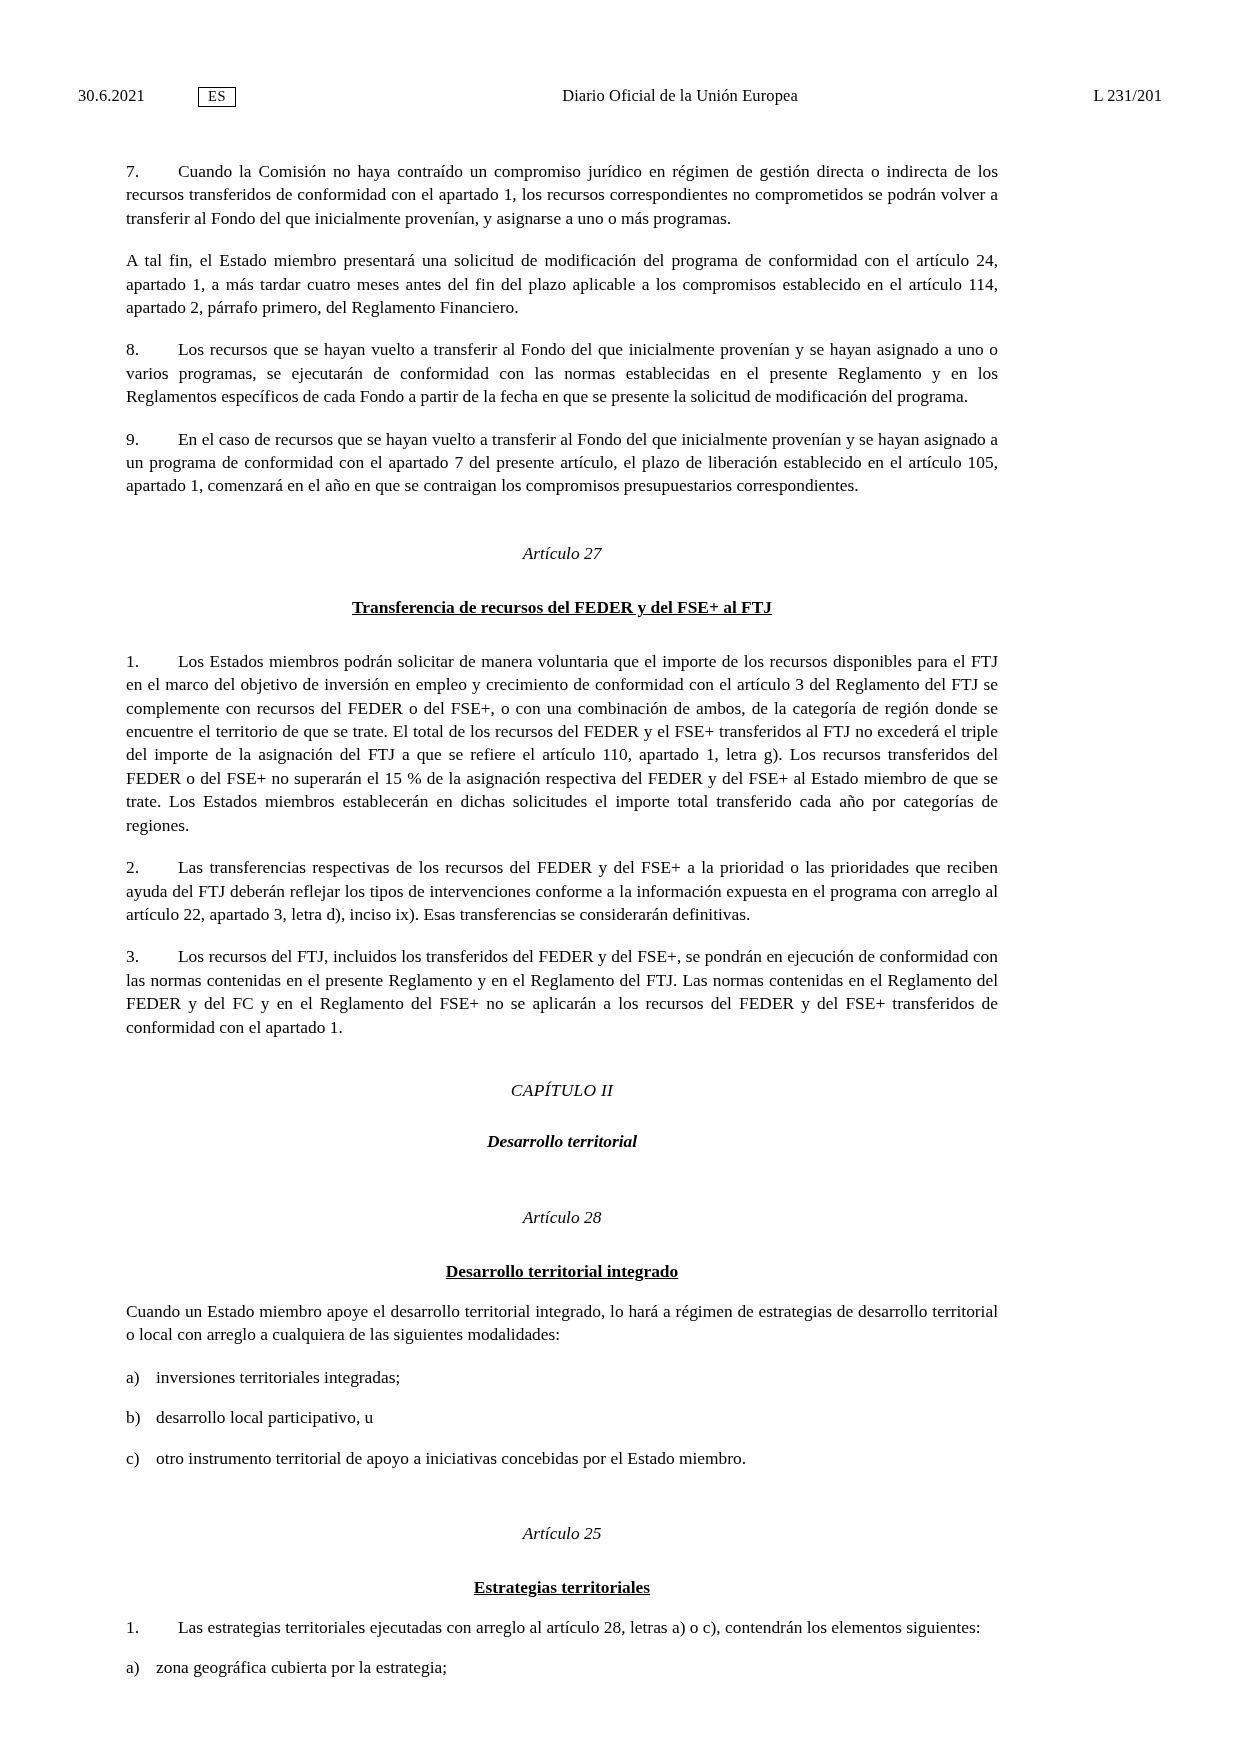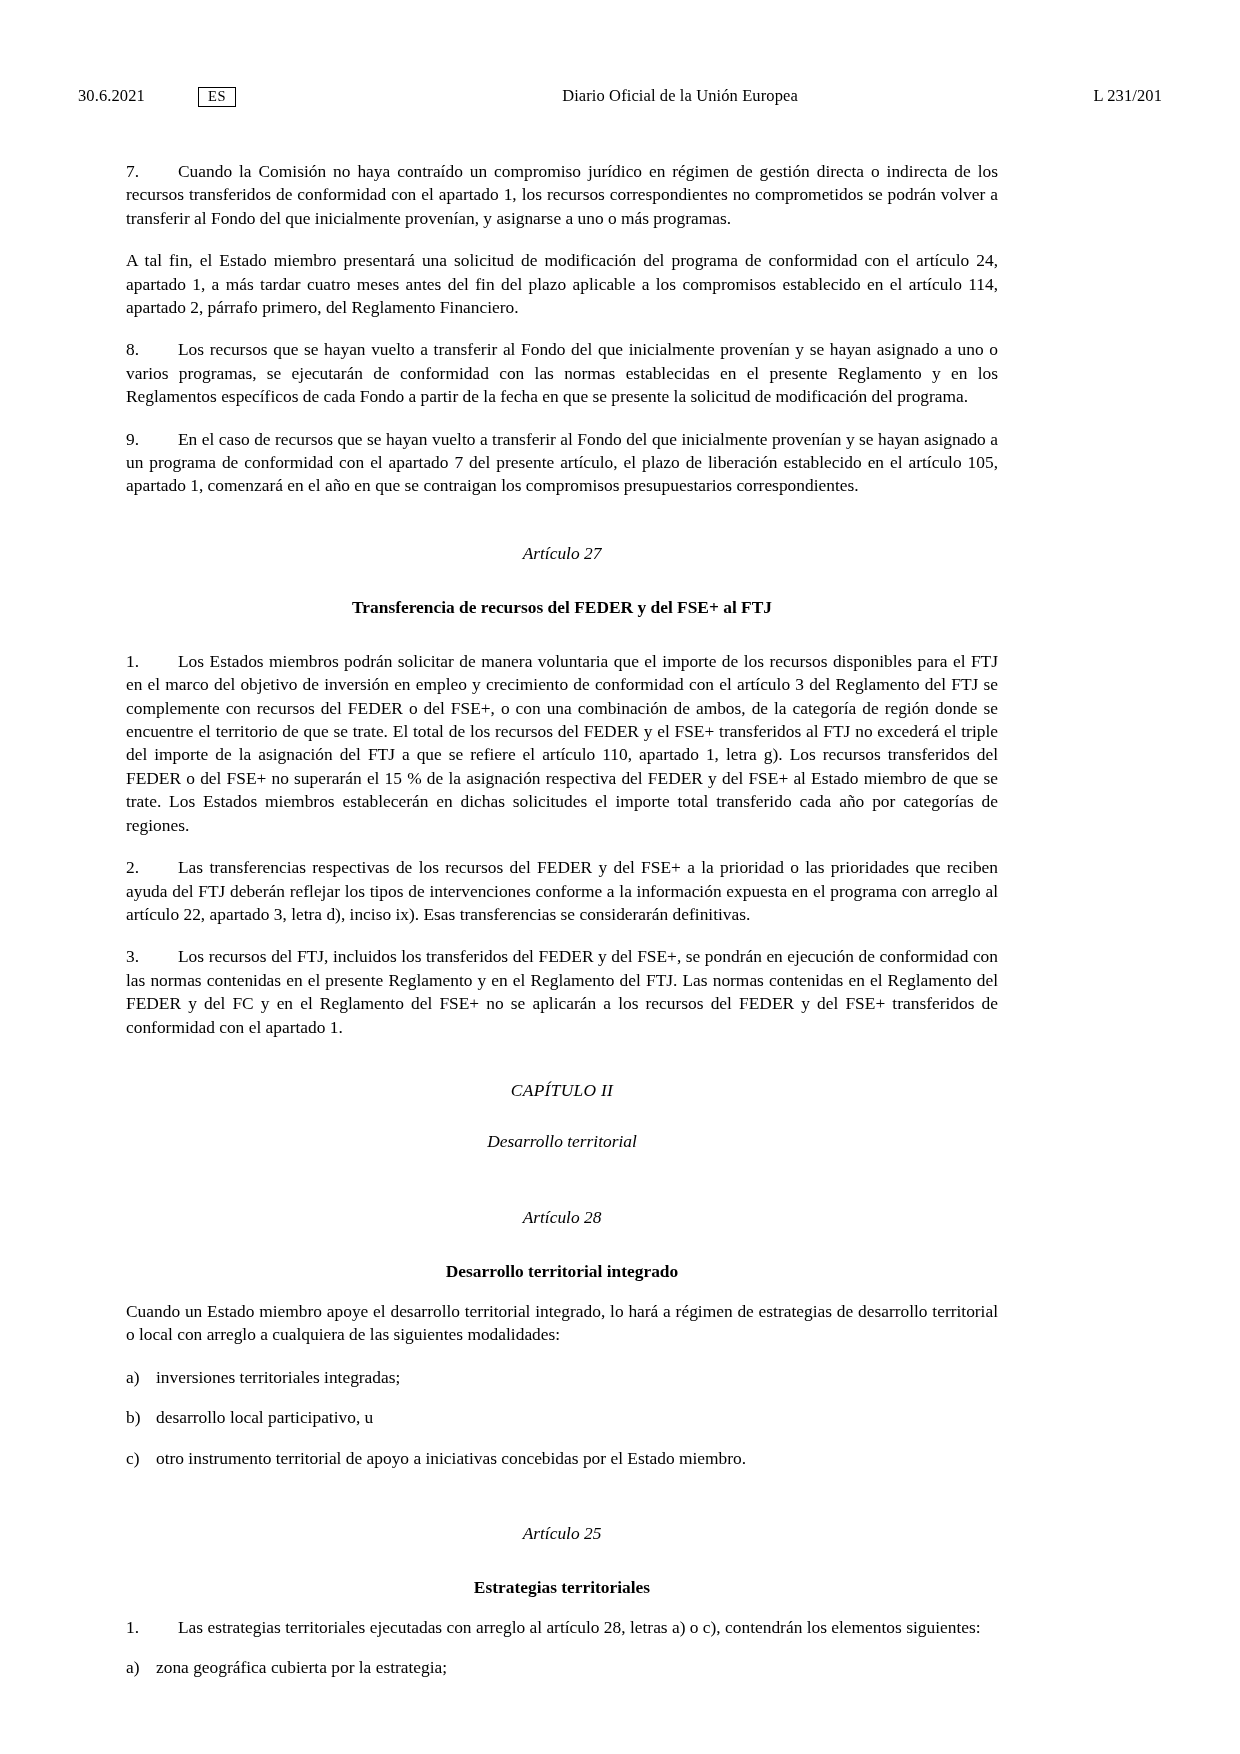--- a/index.html
+++ b/index.html
@@ -123,29 +123,30 @@
     line-height: 1.35;
   }
   .art-num {
     font-style: italic;
     margin-top: 34px;
     margin-bottom: 31px;
   }
   .art-title {
     font-weight: bold;
     margin-bottom: 30px;
+    text-decoration: underline;
   }
   .chapter-num {
     margin-top: 40px;
     margin-bottom: 28px;
     letter-spacing: 0.3px;
     font-style: italic;
   }
   .chapter-title {
-    font-weight: normal;
+    font-weight: bold;
     font-style: italic;
     margin-bottom: 16px;
   }
 
   .sp-top-big { margin-top: 52px; }
   .sp-top-mid { margin-top: 44px; }
   .tight-after { margin-bottom: 16px; }
 </style>
 </head>
 <body>

